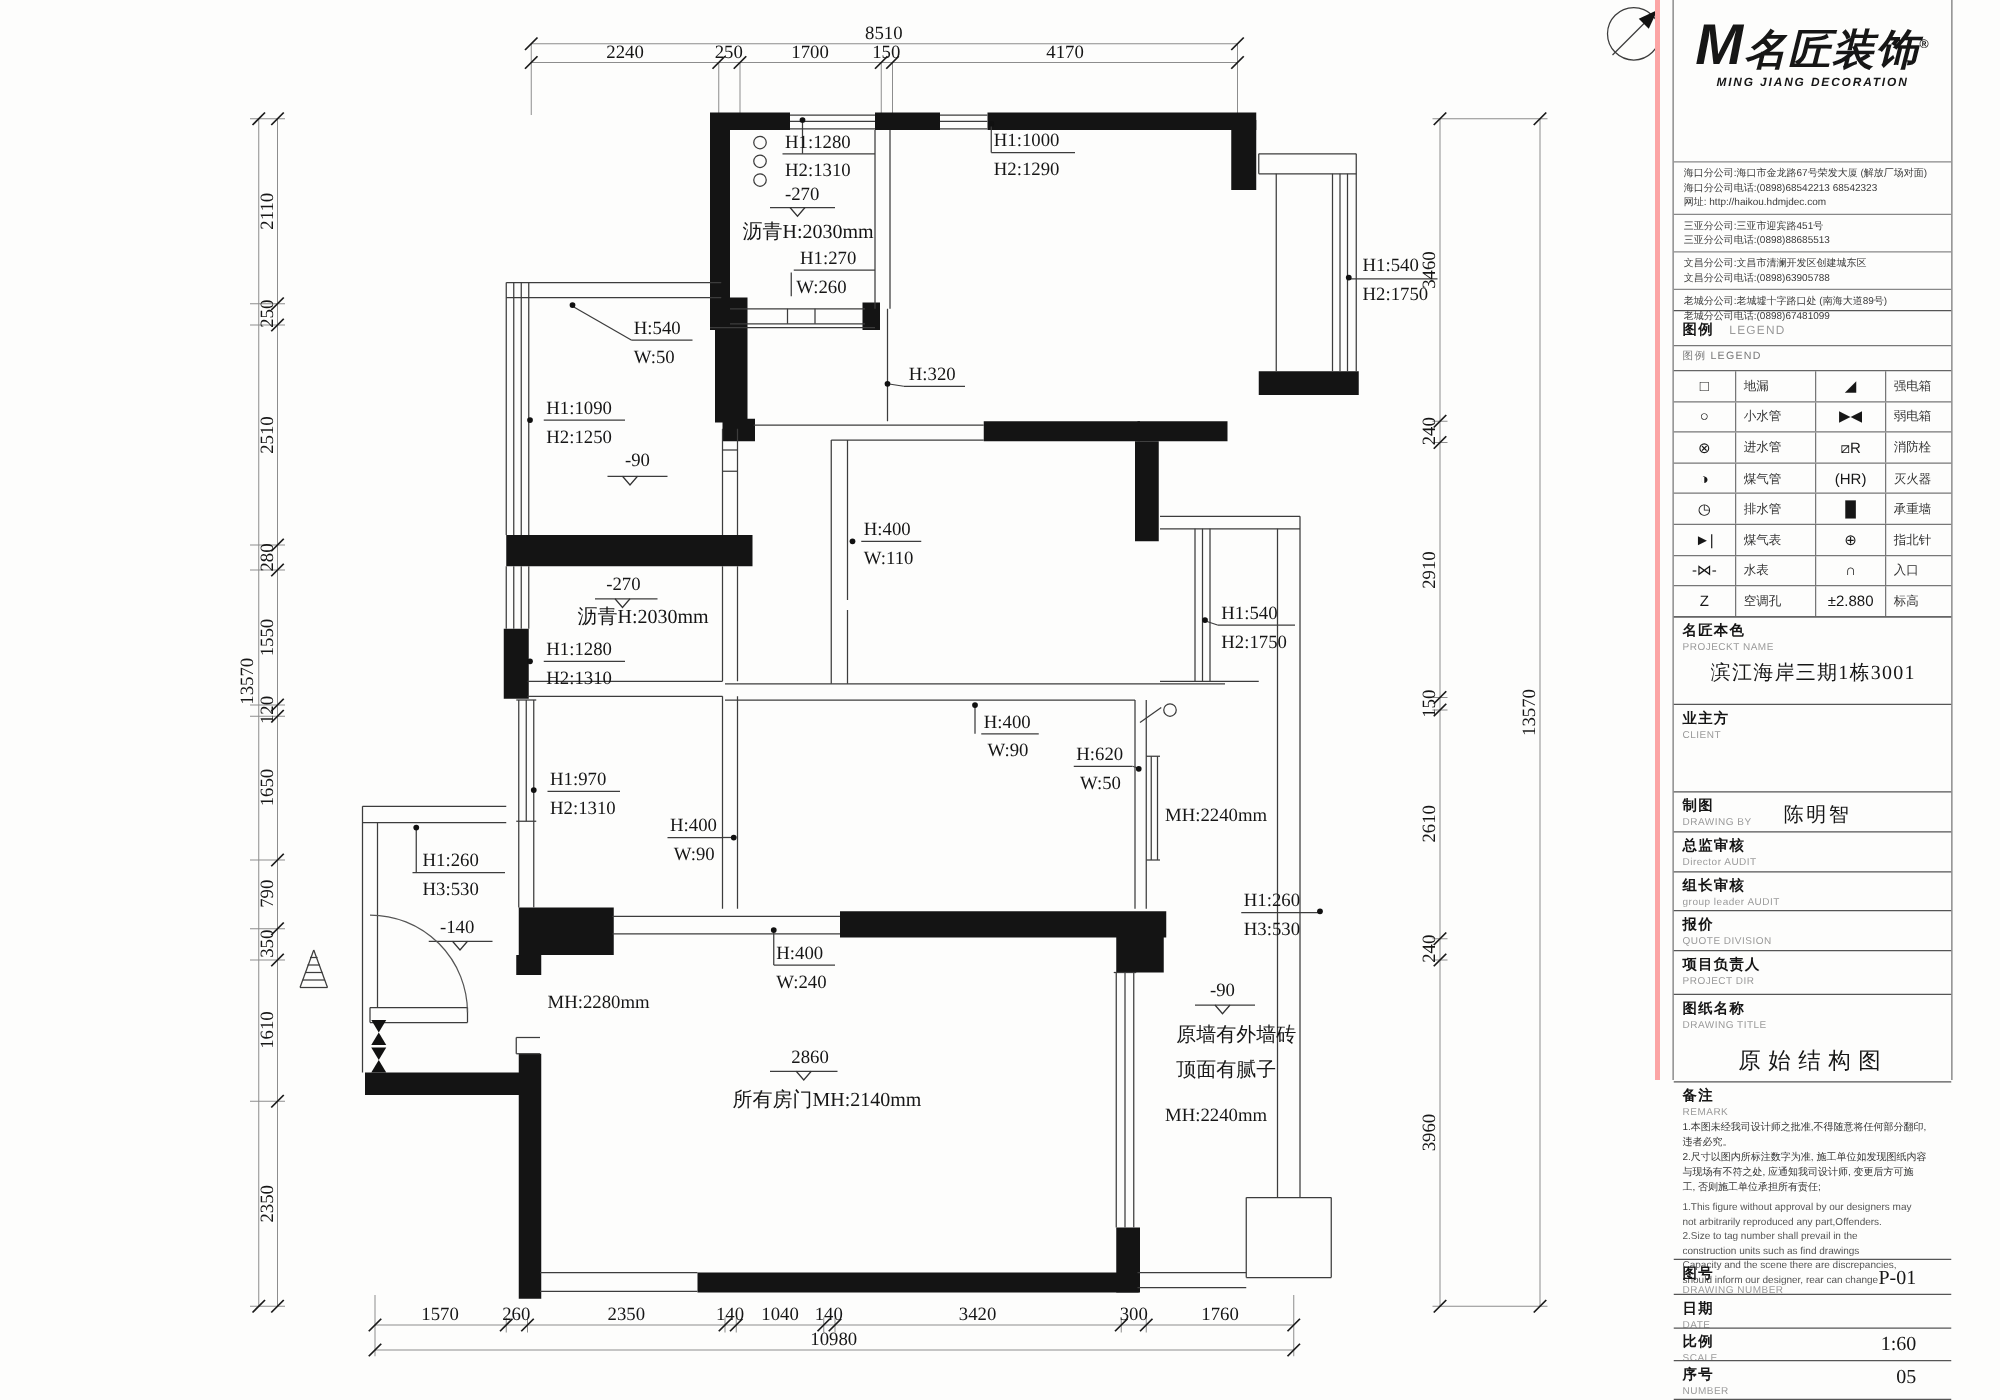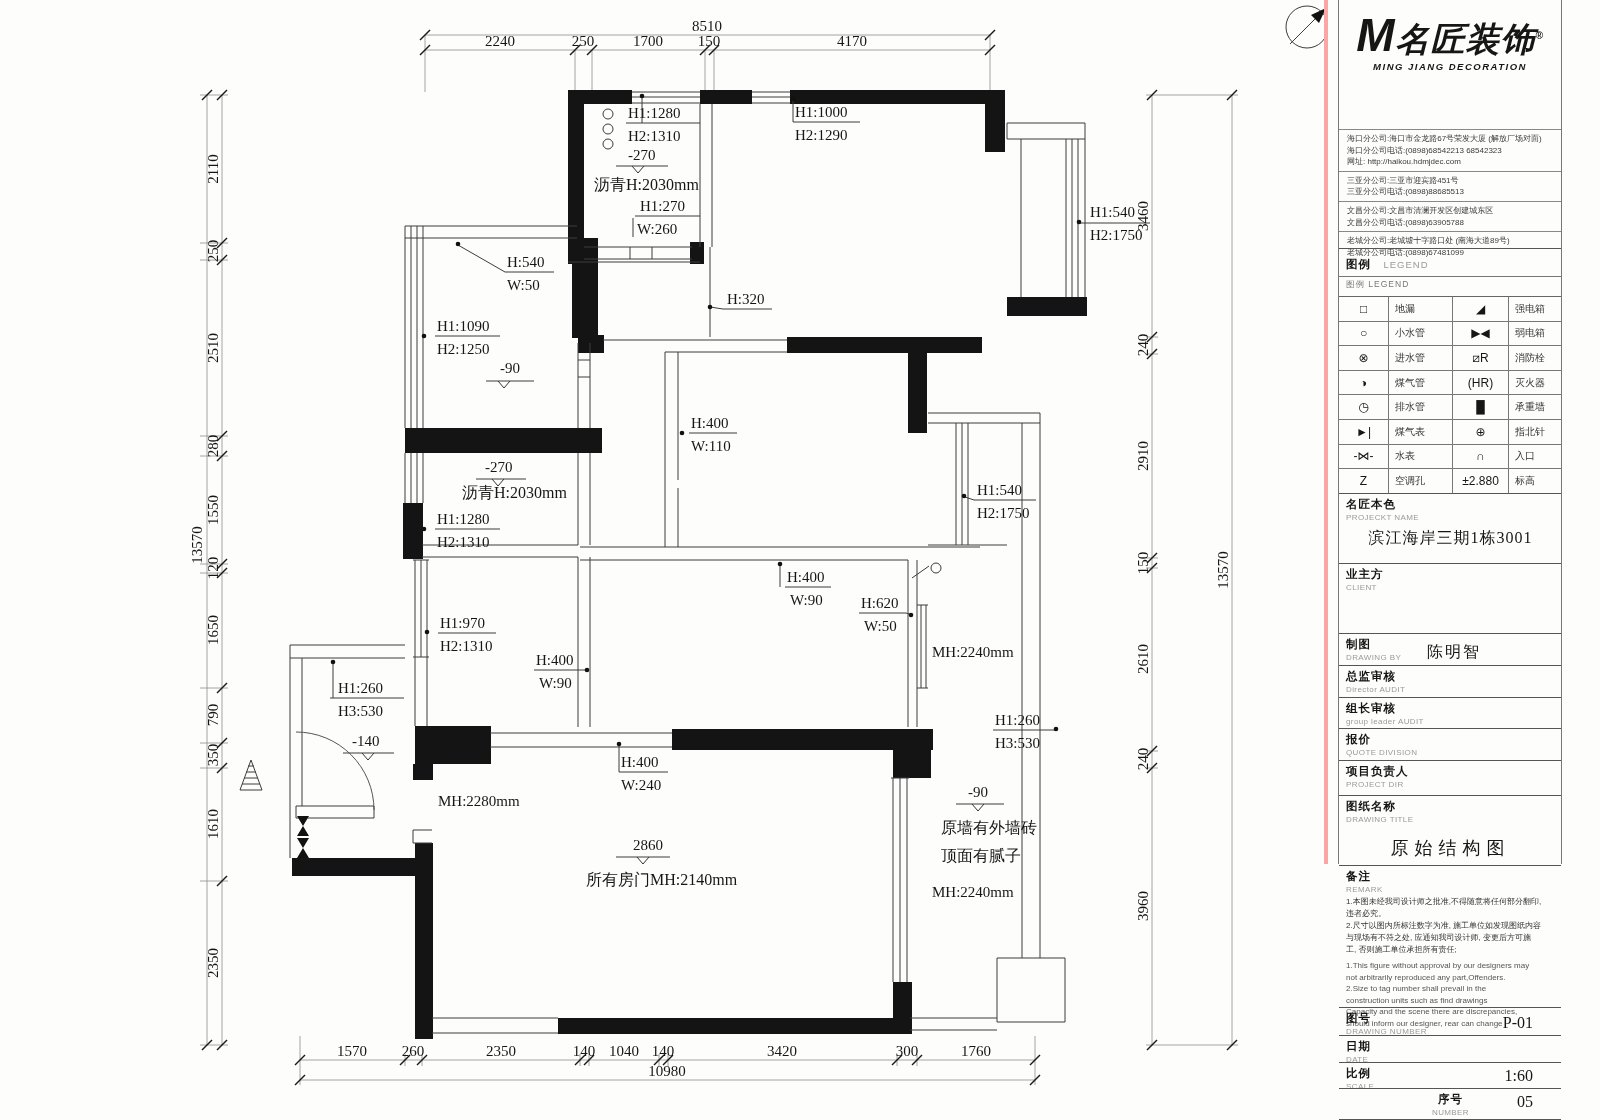--- a/index.html
+++ b/index.html
@@ -569,20 +569,20 @@
     </div>
     <div class="trow" style="top:1035px;height:27px;">
       <div class="lbl-cn">日期</div>
       <div class="lbl-en">DATE</div>
     </div>
     <div class="trow" style="top:1062px;height:26px;">
       <div class="lbl-cn">比例</div>
       <div class="lbl-en">SCALE</div>
       <div class="num-val" style="top:4px;">1:60</div>
     </div>
-    <div class="trow" style="top:1088px;height:32px;border-bottom:1px solid #555;text-align:center;">
+    <div class="trow" style="top:1088px;height:32px;border-bottom:1px solid #555;">
       <div class="lbl-cn">序号</div>
       <div class="lbl-en">NUMBER</div>
       <div class="num-val" style="top:4px;">05</div>
     </div>
    </div>
   </div>
 </div>
 
 </body></html>

